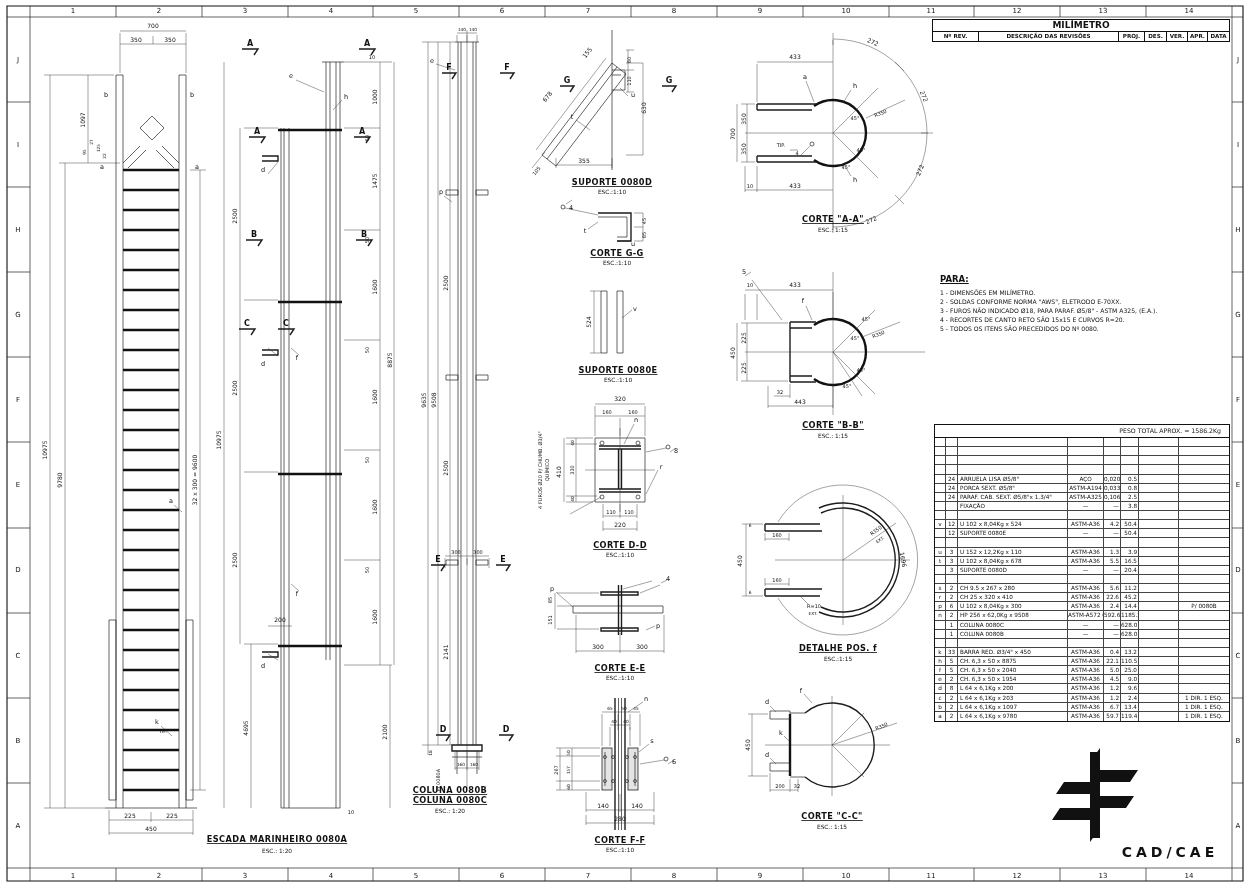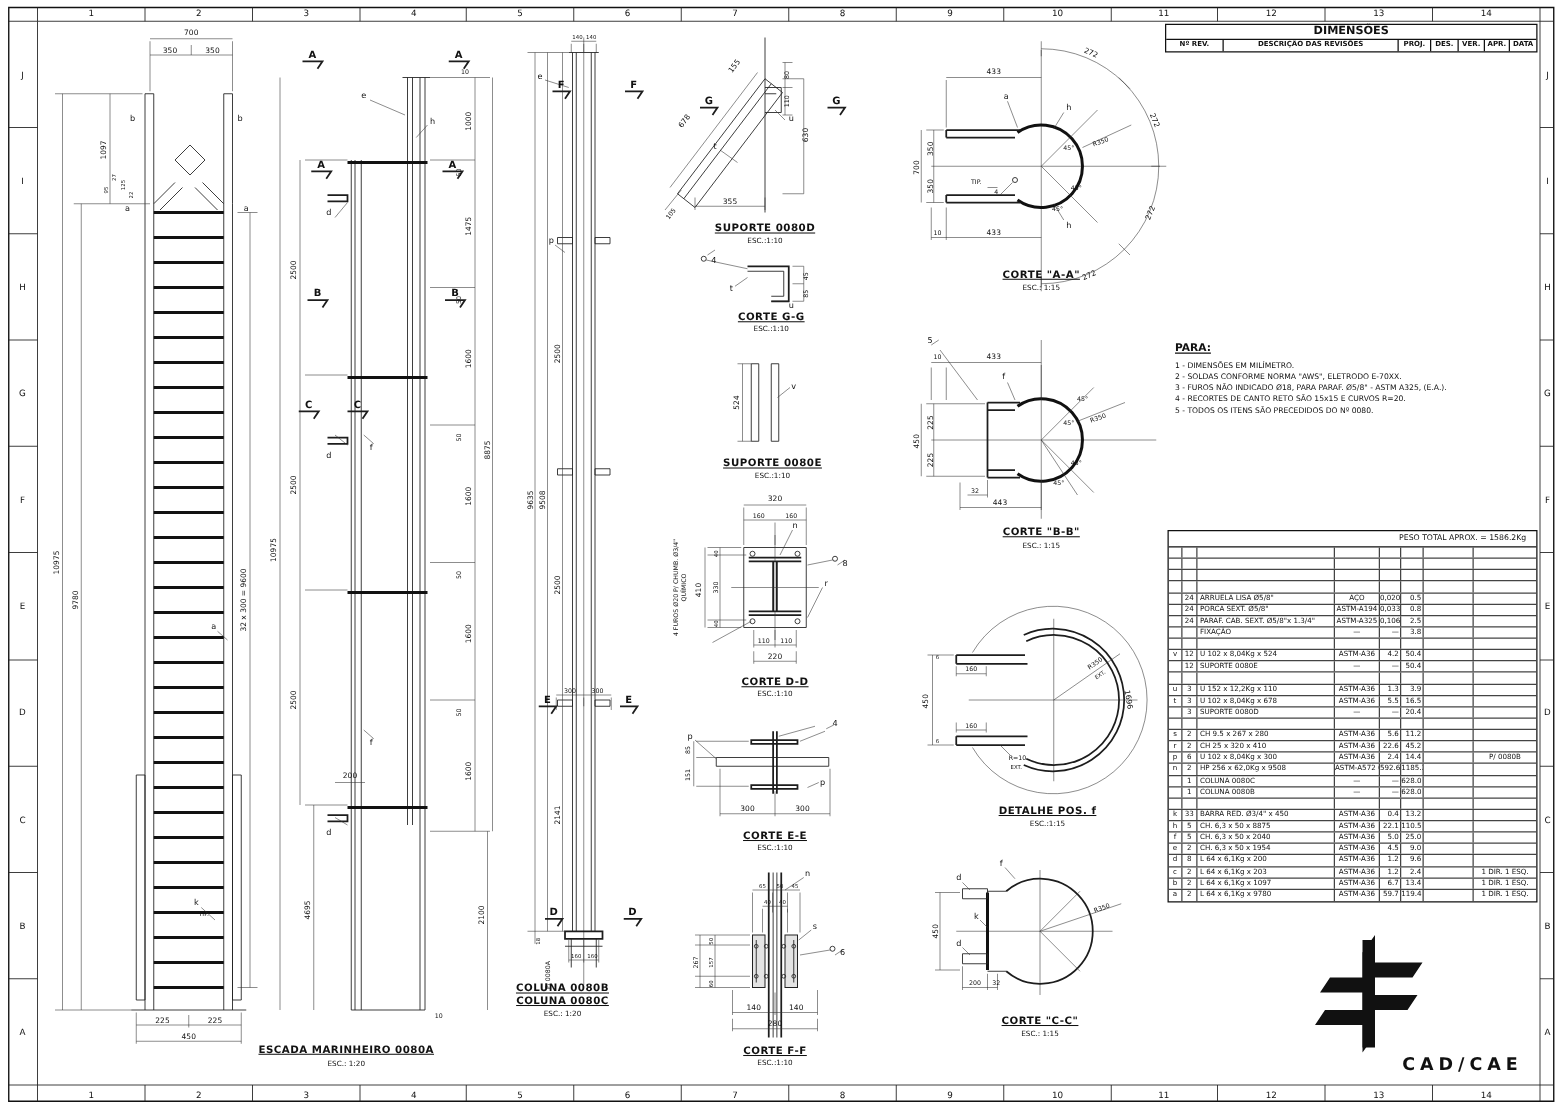--- a/index.html
+++ b/index.html
@@ -474,21 +474,21 @@
   </g>
 
   <g fill="#111">
     <path d="M0,0 h10 v-30 h26 l8,-12 h-34 v-14 h30 l8,-12 h-38 v-22 l-10,14 z" transform="translate(1090,838)"></path>
     <path d="M0,0 h10 v-30 h26 l8,-12 h-34 v-14 h30 l8,-12 h-38 v-22 l-10,14 z" transform="translate(1100,752) rotate(180)"></path>
   </g>
 </svg>
 
 
 <div class="abs rev">
-  <div class="rev-title">DIMENSÕES</div>
+  <div class="rev-title">MILÍMETRO</div>
   <div class="rev-head">
     <span style="width:46px">Nº REV.</span>
     <span style="width:140px">DESCRIÇÃO DAS REVISÕES</span>
     <span style="width:26px">PROJ.</span>
     <span style="width:22px">DES.</span>
     <span style="width:21px">VER.</span>
     <span style="width:20px">APR.</span>
     <span style="width:21px">DATA</span>
   </div>
 </div>

